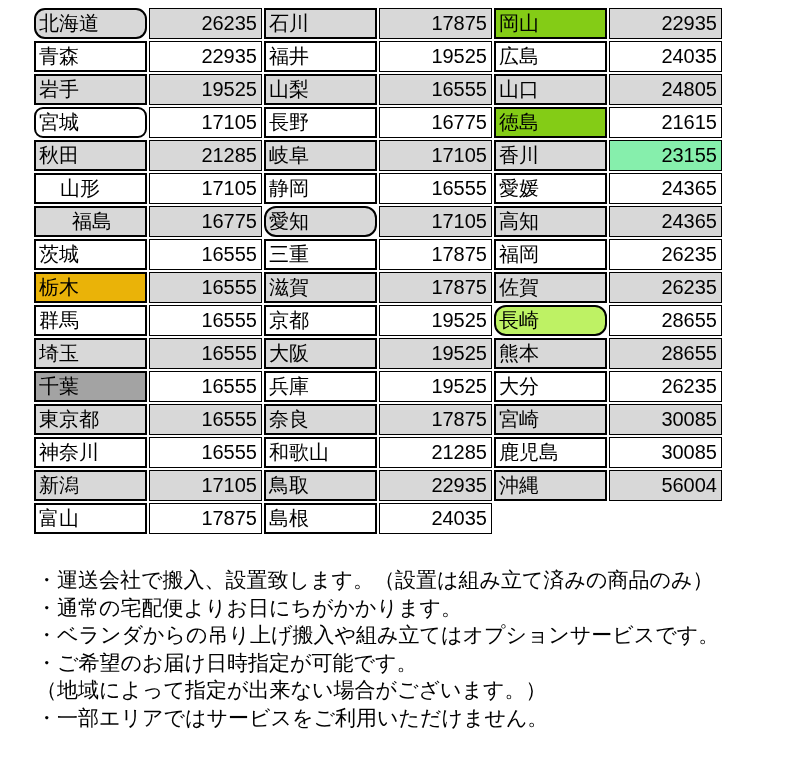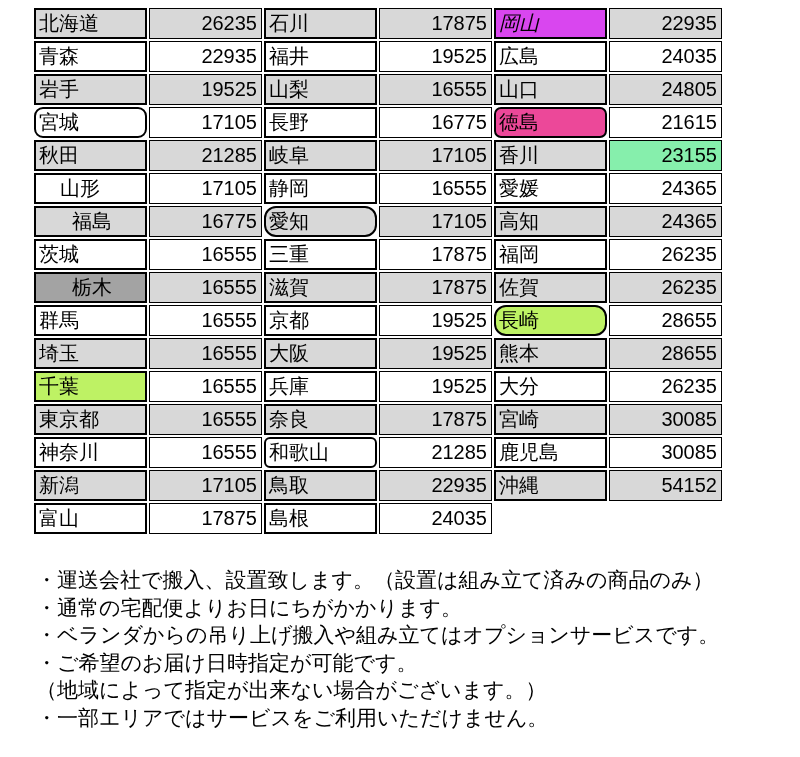--- a/index.html
+++ b/index.html
@@ -63,25 +63,25 @@
     <colgroup>
       <col style="width:113px">
         <col style="width:113px">
       <col style="width:113px">
         <col style="width:113px">
       <col style="width:113px">
         <col style="width:113px">
     </colgroup>
     <tbody>
         <tr>
-          <td class="name" style="background: rgb(216, 216, 216);">北海道</td>
+          <td class="name" style="background: rgb(216, 216, 216); border-radius: 11px;">北海道</td>
           <td class="price" style="background: rgb(216, 216, 216);">26235</td>
           <td class="name" style="background: rgb(216, 216, 216);">石川</td>
           <td class="price" style="background: rgb(216, 216, 216);">17875</td>
-          <td class="name" style="background: #d946ef; font-style: italic;">岡山</td>
+          <td class="name" style="background: #84cc16;">岡山</td>
           <td class="price" style="background: rgb(216, 216, 216);">22935</td>
         </tr>
         <tr>
           <td class="name" style="background: rgb(255, 255, 255);">青森</td>
           <td class="price" style="background: rgb(255, 255, 255);">22935</td>
           <td class="name" style="background: rgb(255, 255, 255);">福井</td>
           <td class="price" style="background: rgb(255, 255, 255);">19525</td>
           <td class="name" style="background: rgb(255, 255, 255);">広島</td>
           <td class="price" style="background: rgb(255, 255, 255);">24035</td>
         </tr>
@@ -91,21 +91,21 @@
           <td class="name" style="background: rgb(216, 216, 216);">山梨</td>
           <td class="price" style="background: rgb(216, 216, 216);">16555</td>
           <td class="name" style="background: rgb(216, 216, 216);">山口</td>
           <td class="price" style="background: rgb(216, 216, 216);">24805</td>
         </tr>
         <tr>
           <td class="name" style="background: rgb(255, 255, 255); border-radius: 9px;">宮城</td>
           <td class="price" style="background: rgb(255, 255, 255);">17105</td>
           <td class="name" style="background: rgb(255, 255, 255);">長野</td>
           <td class="price" style="background: rgb(255, 255, 255);">16775</td>
-          <td class="name" style="background: #ec4899; border-radius: 7px;">徳島</td>
+          <td class="name" style="background: #84cc16;">徳島</td>
           <td class="price" style="background: rgb(255, 255, 255);">21615</td>
         </tr>
         <tr>
           <td class="name" style="background: rgb(216, 216, 216);">秋田</td>
           <td class="price" style="background: rgb(216, 216, 216);">21285</td>
           <td class="name" style="background: rgb(216, 216, 216);">岐阜</td>
           <td class="price" style="background: rgb(216, 216, 216);">17105</td>
           <td class="name" style="background: rgb(216, 216, 216);">香川</td>
           <td class="price" style="background: #86efac;">23155</td>
         </tr>
@@ -127,21 +127,21 @@
         </tr>
         <tr>
           <td class="name" style="background: rgb(255, 255, 255);">茨城</td>
           <td class="price" style="background: rgb(255, 255, 255);">16555</td>
           <td class="name" style="background: rgb(255, 255, 255);">三重</td>
           <td class="price" style="background: rgb(255, 255, 255);">17875</td>
           <td class="name" style="background: rgb(255, 255, 255);">福岡</td>
           <td class="price" style="background: rgb(255, 255, 255);">26235</td>
         </tr>
         <tr>
-          <td class="name" style="background: #a3a3a3; text-align: center;">栃木</td>
+          <td class="name" style="background: #eab308;">栃木</td>
           <td class="price" style="background: rgb(216, 216, 216);">16555</td>
           <td class="name" style="background: rgb(216, 216, 216);">滋賀</td>
           <td class="price" style="background: rgb(216, 216, 216);">17875</td>
           <td class="name" style="background: rgb(216, 216, 216);">佐賀</td>
           <td class="price" style="background: rgb(216, 216, 216);">26235</td>
         </tr>
         <tr>
           <td class="name" style="background: rgb(255, 255, 255);">群馬</td>
           <td class="price" style="background: rgb(255, 255, 255);">16555</td>
           <td class="name" style="background: rgb(255, 255, 255);">京都</td>
@@ -151,50 +151,50 @@
         </tr>
         <tr>
           <td class="name" style="background: rgb(216, 216, 216);">埼玉</td>
           <td class="price" style="background: rgb(216, 216, 216);">16555</td>
           <td class="name" style="background: rgb(216, 216, 216);">大阪</td>
           <td class="price" style="background: rgb(216, 216, 216);">19525</td>
           <td class="name" style="background: rgb(216, 216, 216);">熊本</td>
           <td class="price" style="background: rgb(216, 216, 216);">28655</td>
         </tr>
         <tr>
-          <td class="name" style="background: #bef264;">千葉</td>
+          <td class="name" style="background: #a3a3a3;">千葉</td>
           <td class="price" style="background: rgb(255, 255, 255);">16555</td>
           <td class="name" style="background: rgb(255, 255, 255);">兵庫</td>
           <td class="price" style="background: rgb(255, 255, 255);">19525</td>
           <td class="name" style="background: rgb(255, 255, 255);">大分</td>
           <td class="price" style="background: rgb(255, 255, 255);">26235</td>
         </tr>
         <tr>
           <td class="name" style="background: rgb(216, 216, 216);">東京都</td>
           <td class="price" style="background: rgb(216, 216, 216);">16555</td>
           <td class="name" style="background: rgb(216, 216, 216);">奈良</td>
           <td class="price" style="background: rgb(216, 216, 216);">17875</td>
           <td class="name" style="background: rgb(216, 216, 216);">宮崎</td>
           <td class="price" style="background: rgb(216, 216, 216);">30085</td>
         </tr>
         <tr>
           <td class="name" style="background: rgb(255, 255, 255);">神奈川</td>
           <td class="price" style="background: rgb(255, 255, 255);">16555</td>
-          <td class="name" style="background: rgb(255, 255, 255); border-radius: 6px;">和歌山</td>
+          <td class="name" style="background: rgb(255, 255, 255);">和歌山</td>
           <td class="price" style="background: rgb(255, 255, 255);">21285</td>
           <td class="name" style="background: rgb(255, 255, 255);">鹿児島</td>
           <td class="price" style="background: rgb(255, 255, 255);">30085</td>
         </tr>
         <tr>
           <td class="name" style="background: rgb(216, 216, 216);">新潟</td>
           <td class="price" style="background: rgb(216, 216, 216);">17105</td>
           <td class="name" style="background: rgb(216, 216, 216);">鳥取</td>
           <td class="price" style="background: rgb(216, 216, 216);">22935</td>
           <td class="name" style="background: rgb(216, 216, 216);">沖縄</td>
-          <td class="price" style="background: rgb(216, 216, 216);">54152</td>
+          <td class="price" style="background: rgb(216, 216, 216);">56004</td>
         </tr>
         <tr>
           <td class="name" style="background: rgb(255, 255, 255);">富山</td>
           <td class="price" style="background: rgb(255, 255, 255);">17875</td>
           <td class="name" style="background: rgb(255, 255, 255);">島根</td>
           <td class="price" style="background: rgb(255, 255, 255);">24035</td>
         </tr>
       </tbody>
   </table>
 

